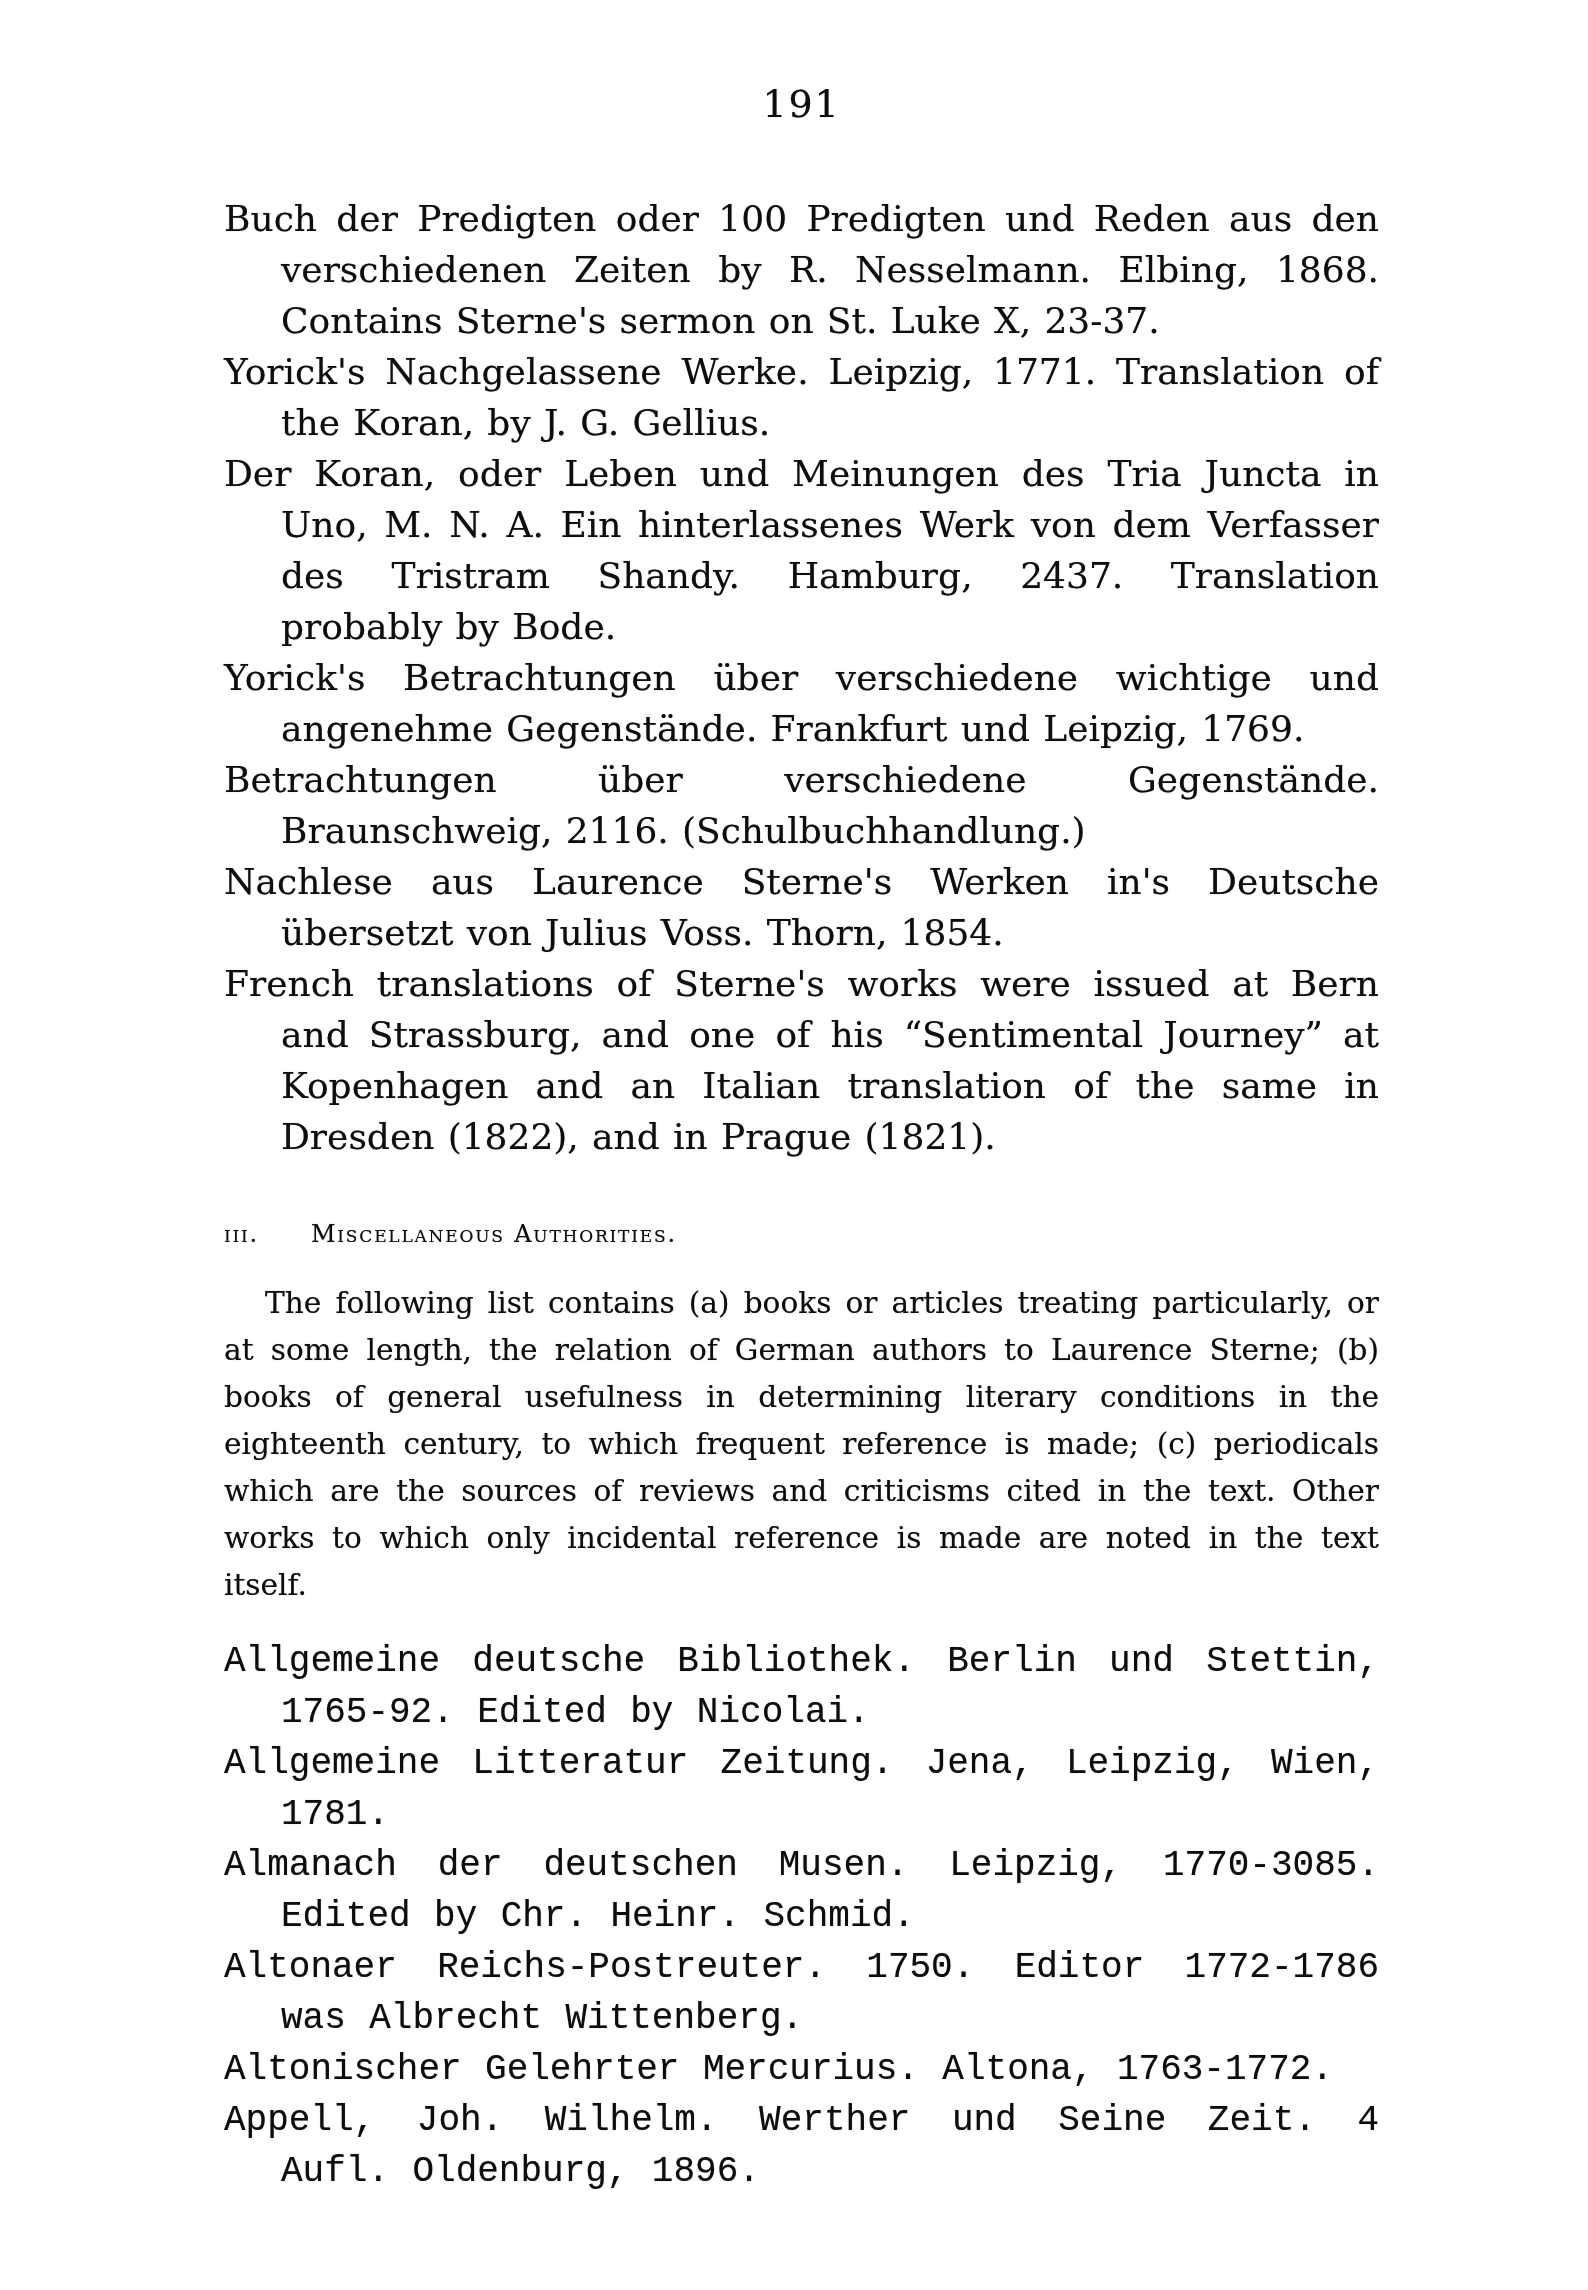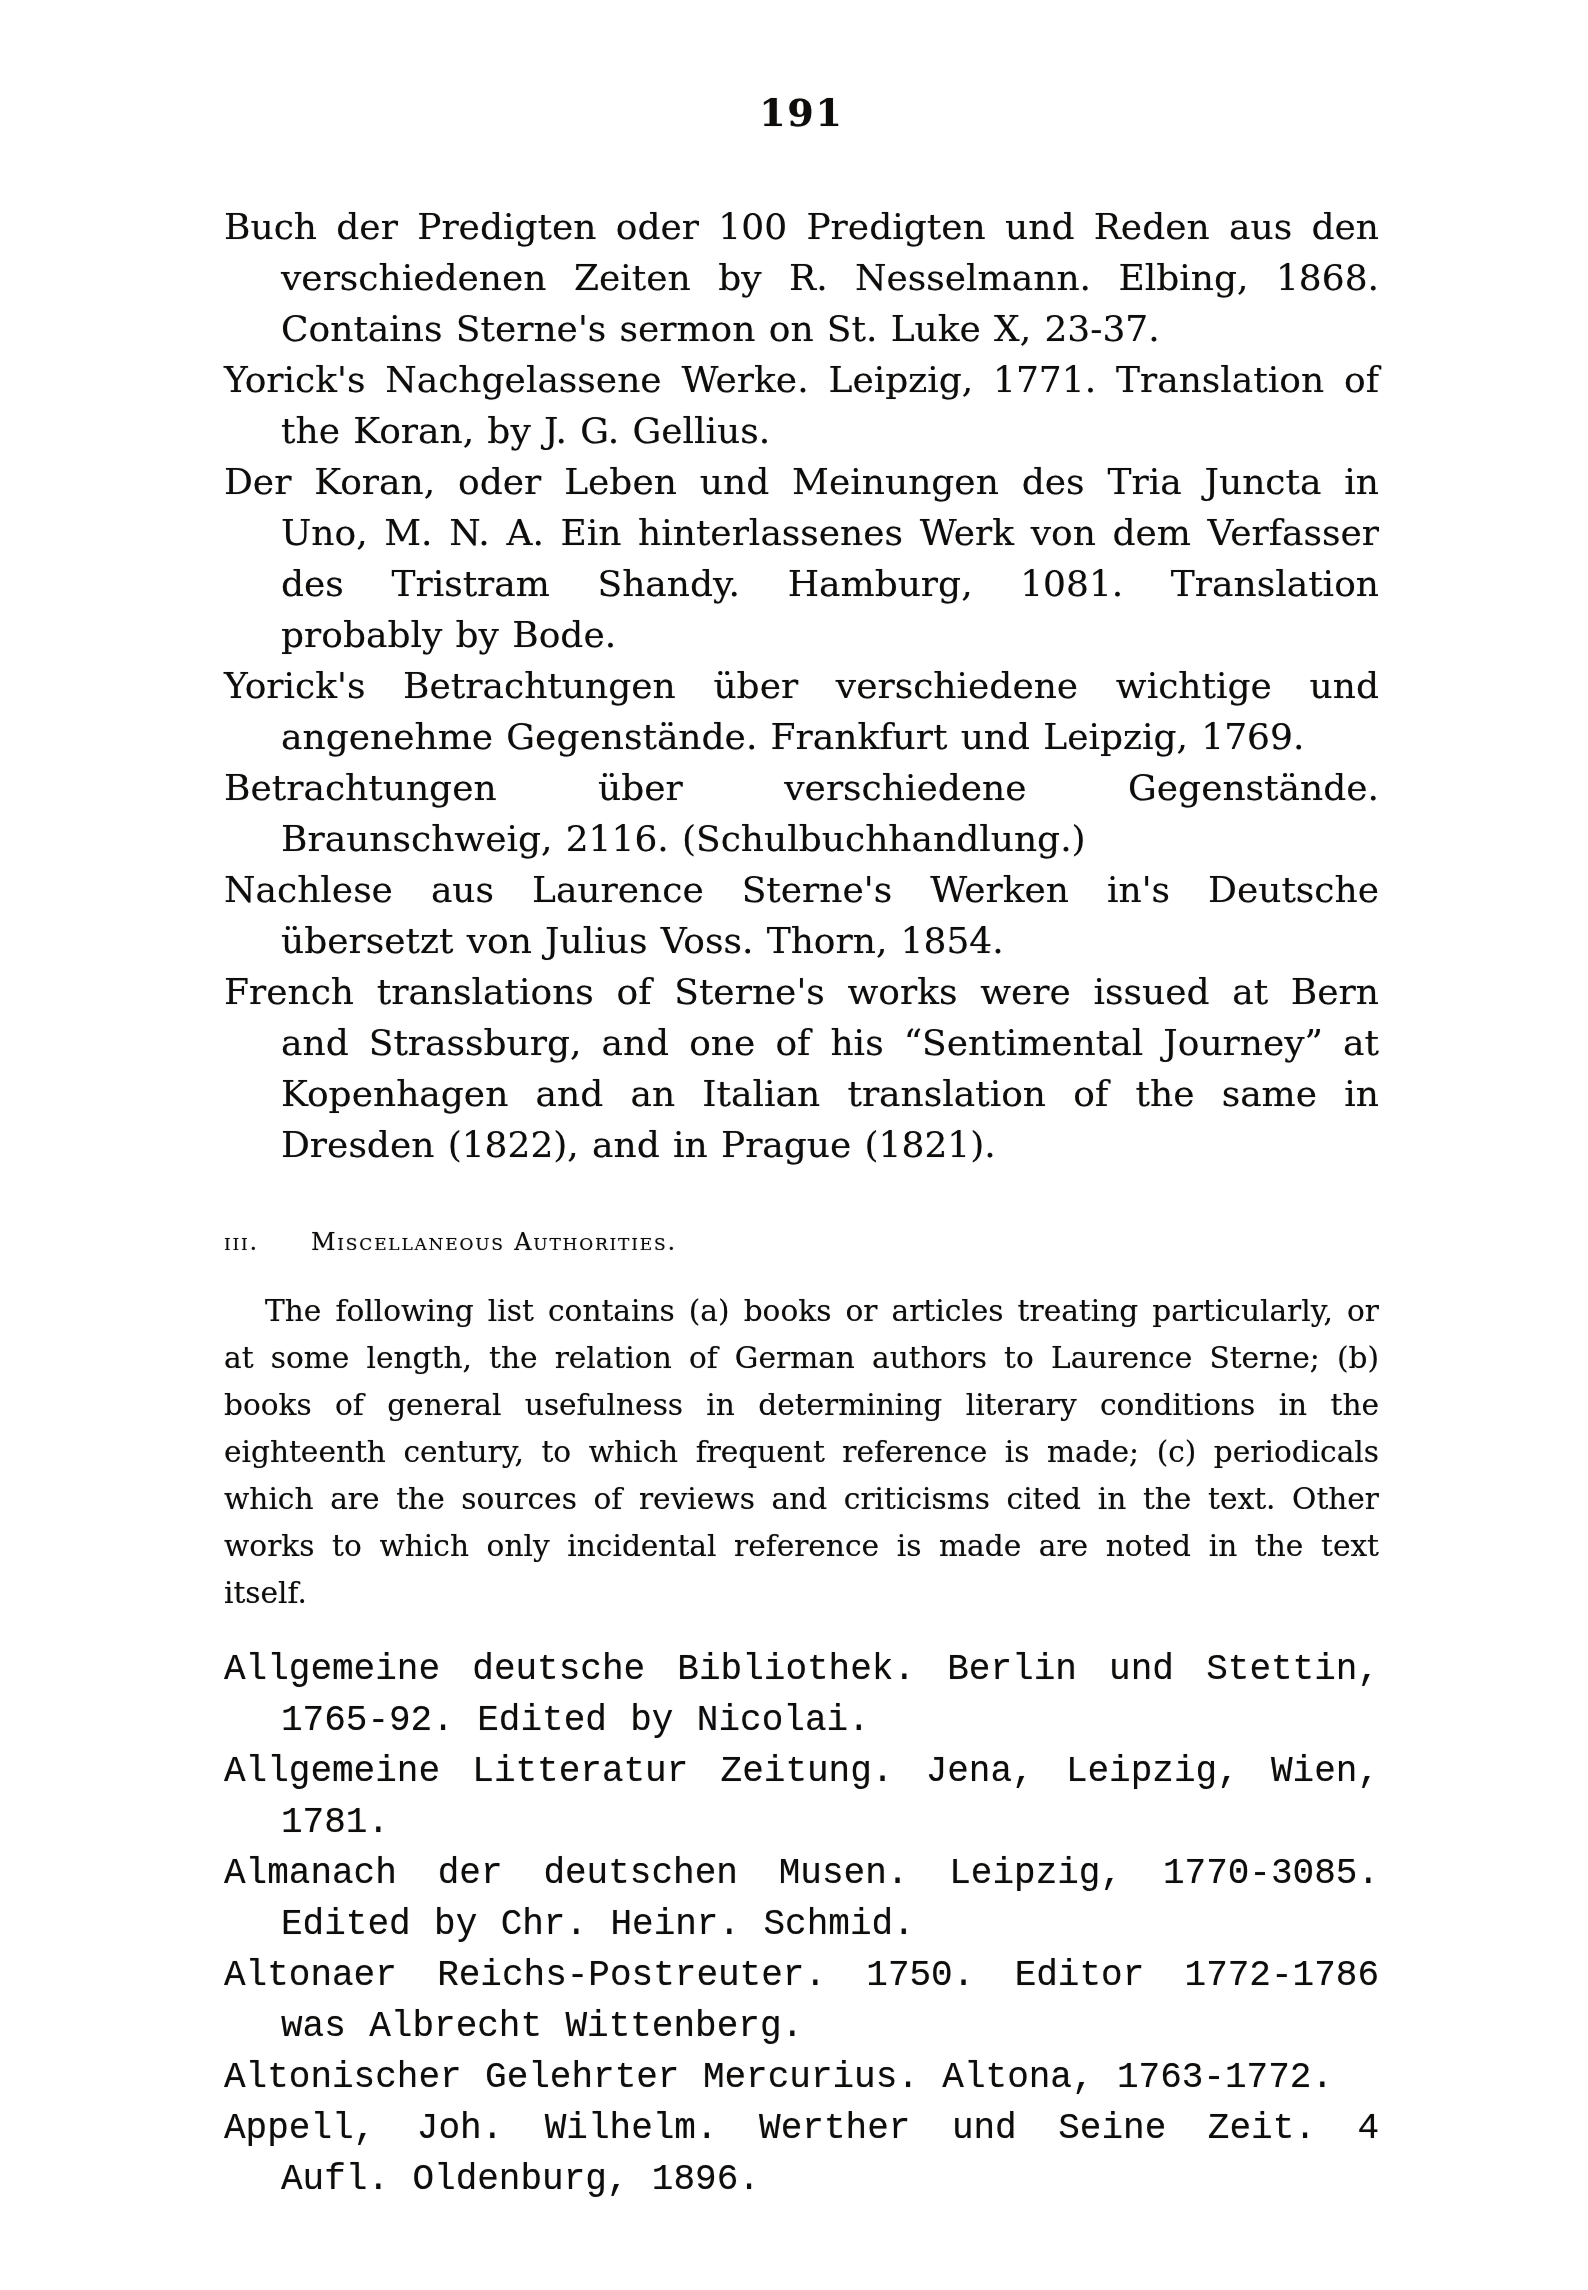--- a/index.html
+++ b/index.html
@@ -14,23 +14,23 @@
     box-sizing: border-box;
     padding: 76px 210px 0 224px;
     background: #ffffff;
     color: #0e0d0b;
     font-family: "DejaVu Serif", "Liberation Serif", serif;
     overflow: hidden;
   }
   .page-number {
     text-align: center;
     font-size: 38px;
-    font-weight: bold;
+    font-weight: normal;
     line-height: 49px;
-    margin: 12px 0 64px 0;
+    margin: 4px 0 64px 0;
     letter-spacing: 1.8px;
     text-shadow: 0 0 0.9px rgba(0,0,0,0.55);
   }
   .bib-list {
     margin: 0;
     padding: 0;
   }
   .entry {
     margin: 0;
     font-size: 36px;
@@ -70,21 +70,21 @@
 </head>
 <body>
 
 <div class="page">
 
   <div class="page-number">191</div>
 
   <div class="bib-list">
     <p class="entry">Buch der Predigten oder 100 Predigten und Reden aus den verschiedenen Zeiten by R. Nesselmann.  Elbing, 1868. Contains Sterne's sermon on St. Luke X, 23-37.</p>
     <p class="entry">Yorick's Nachgelassene Werke.  Leipzig, 1771.  Translation of the Koran, by J. G. Gellius.</p>
-    <p class="entry">Der Koran, oder Leben und Meinungen des Tria Juncta in Uno, M. N. A.  Ein hinterlassenes Werk von dem Verfasser des Tristram Shandy.  Hamburg, 1081.  Translation probably by Bode.</p>
+    <p class="entry">Der Koran, oder Leben und Meinungen des Tria Juncta in Uno, M. N. A.  Ein hinterlassenes Werk von dem Verfasser des Tristram Shandy.  Hamburg, 2437.  Translation probably by Bode.</p>
     <p class="entry">Yorick's Betrachtungen über verschiedene wichtige und angenehme Gegenstände.  Frankfurt und Leipzig, 1769.</p>
     <p class="entry">Betrachtungen über verschiedene Gegenstände.  Braunschweig, 2116.  (Schulbuchhandlung.)</p>
     <p class="entry">Nachlese aus Laurence Sterne's Werken in's Deutsche übersetzt von Julius Voss.  Thorn, 1854.</p>
     <p class="entry">French translations of Sterne's works were issued at Bern and Strassburg, and one of his “Sentimental Journey” at Kopenhagen and an Italian translation of the same in Dresden (1822), and in Prague (1821).</p>
   </div>
 
   <h2 class="section-heading">
     <span class="numeral">iii.</span><span>Miscellaneous Authorities.</span>
   </h2>
 

